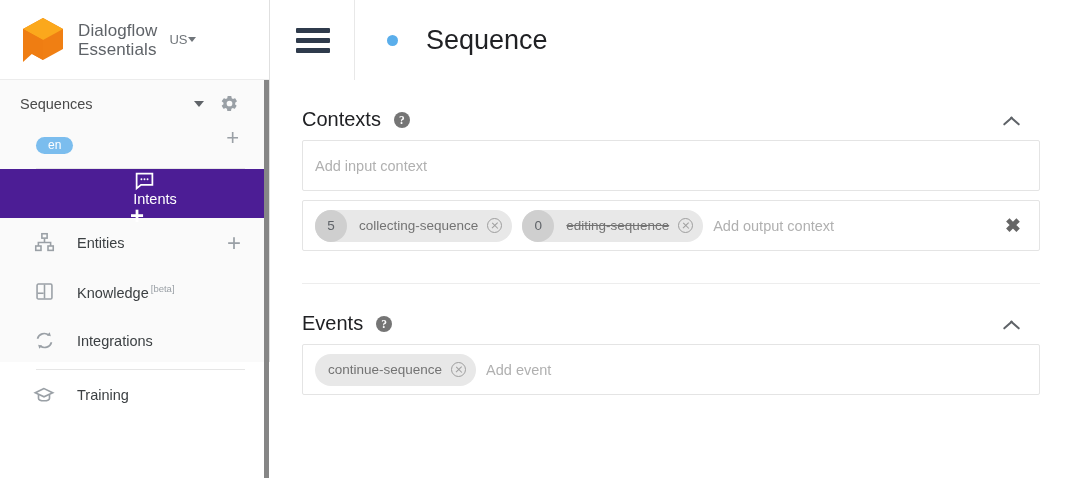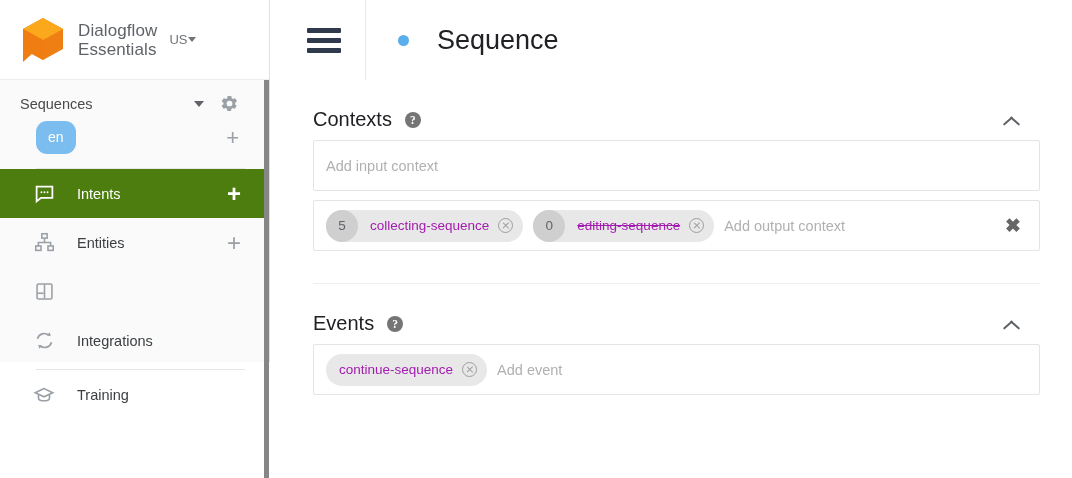--- a/index.html
+++ b/index.html
@@ -59,50 +59,50 @@
     border-right: 5px solid transparent;
     border-top: 6px solid #5f6368;
   }
   .gear { width: 19px; height: 19px; margin-right: 14px; cursor: pointer; }
   .lang-row {
     display: flex; align-items: center;
     padding: 2px 16px 10px 36px;
   }
   .lang-pill {
     background: #7bbdee; color: #ffffff;
-    font-size: 14px; border-radius: 11px;
-    padding: 9px 12px; line-height: 15px;
+    font-size: 12px; border-radius: 11px;
+    padding: 1px 12px; line-height: 15px; margin-top: 16px;
   }
   .lang-row .spacer { flex: 1; }
   .plus-gray {
     color: #9aa0a6; font-size: 22px; font-weight: 300;
     line-height: 16px; margin-right: 14px; cursor: pointer;
   }
   .nav-div { height: 1px; background: #e6e6e6; margin: 4px 24px 0 36px; }
   .nav-item {
     height: 49px; display: flex; align-items: center;
     padding: 0 14px 0 33px; cursor: pointer;
   }
   .nav-item .ico { width: 22px; height: 22px; flex: 0 0 22px; display: flex; align-items: center; justify-content: center; }
   .nav-item .label {
     margin-left: 22px; font-size: 14.5px; color: #3c4043; flex: 1;
   }
   .nav-item .label .beta {
     font-size: 9.5px; color: #9aa0a6; vertical-align: super; margin-left: 2px;
   }
-  .nav-item.active { background: #4d7c0f; }
+  .nav-item.active { background: #4c1d95; flex-direction: column; }
   .nav-item.active .label { color: #ffffff; }
   .nav-item .plus {
     font-size: 24px; font-weight: 400; color: #9aa0a6;
     line-height: 18px; margin-right: 14px;
   }
   .nav-item.active .plus { color: #ffffff; font-weight: 600; }
 
   
-  .main { flex: 1; height: 338px; background: #ffffff; position: relative; padding-left: 11px; }
+  .main { flex: 1; height: 338px; background: #ffffff; position: relative; }
   .topbar {
     height: 80px; display: flex; align-items: center;
     background: #ffffff; position: relative;
   }
   .hamburger {
     width: 34px; margin-left: 26px; cursor: pointer;
     display: flex; flex-direction: column; gap: 5px;
   }
   .hamburger span { display: block; height: 5px; background: #2f3b4c; border-radius: 1px; }
   .top-div {
@@ -173,21 +173,21 @@
   }
   .chip.has-badge { padding-left: 0; }
   .chip.no-badge { padding-left: 13px; }
   .chip-badge {
     width: 32px; height: 32px; border-radius: 50%;
     background: #cfcfcf; color: #5f6368;
     font-size: 13.5px; line-height: 32px; text-align: center;
     flex: 0 0 32px;
   }
   .chip-label {
-    font-size: 13.5px; color: #a21caf;
+    font-size: 13.5px; color: #737373;
     padding: 0 9px 0 12px; white-space: nowrap;
   }
   .chip.no-badge .chip-label { padding-left: 0; }
   .chip-label.struck { text-decoration: line-through; }
   .chip-x {
     width: 15px; height: 15px; flex: 0 0 15px;
     border: 1.3px solid #9e9e9e; border-radius: 50%;
     position: relative; cursor: pointer;
   }
   .chip-x:before, .chip-x:after {
@@ -269,20 +269,23 @@
       <span class="plus">+</span>
     </div>
 
     <div class="nav-item">
       <span class="ico">
         <svg viewBox="0 0 24 24" width="21" height="21">
           <rect x="3.5" y="3.5" width="17" height="17" rx="1.5" fill="none" stroke="#9aa0a6" stroke-width="1.8"></rect>
           <path d="M12 4v16" stroke="#9aa0a6" stroke-width="1.8"></path>
           <path d="M4 14h7" stroke="#9aa0a6" stroke-width="1.8"></path>
         </svg>
+      </span>
+      <span class="label">
+        <span>Knowledge</span><span class="beta">[beta]</span>
       </span>
     </div>
 
 
     <div class="nav-item">
       <span class="ico">
         <svg viewBox="0 0 24 24" width="21" height="21">
           <path fill="none" stroke="#9aa0a6" stroke-width="1.9" d="M4 10a8 8 0 0 1 13-4"></path>
           <path fill="#9aa0a6" d="M18 2.5l1.2 4.6-4.6-1z"></path>
           <path fill="none" stroke="#9aa0a6" stroke-width="1.9" d="M20 14a8 8 0 0 1-13 4"></path>

